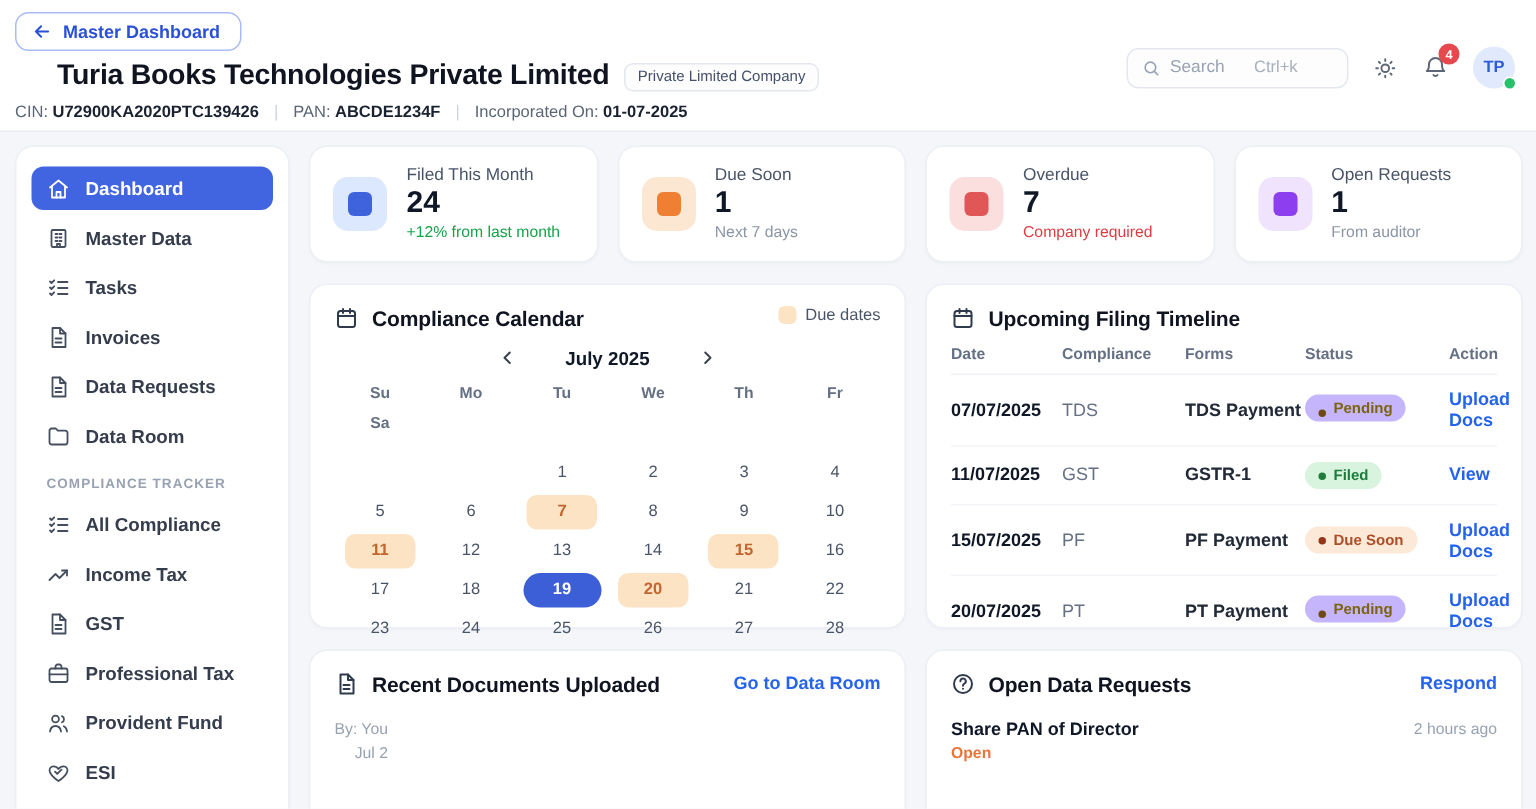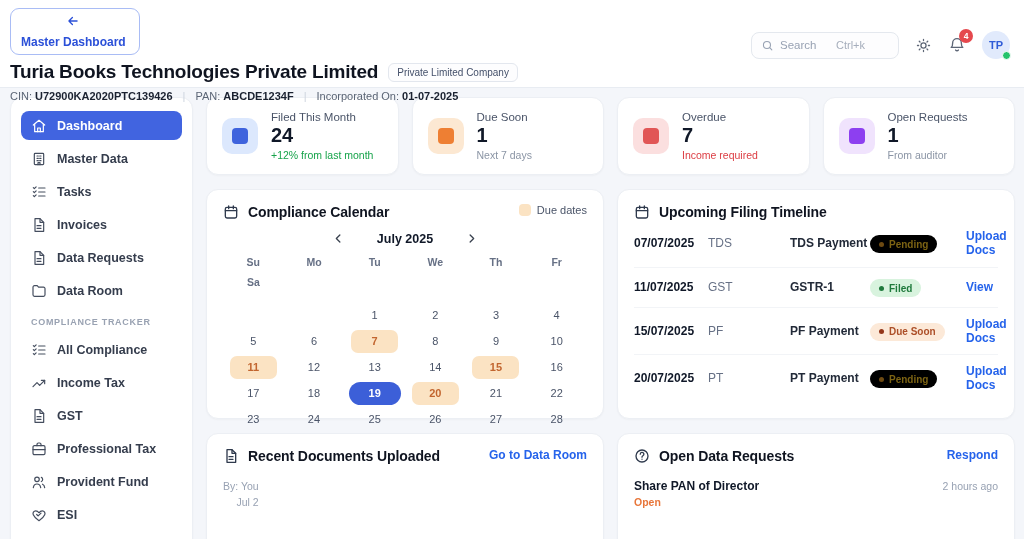--- a/index.html
+++ b/index.html
@@ -6,22 +6,22 @@
   html,body { width:1024px; height:539px; overflow:hidden; background:#f4f6fa;
     font-family:"Liberation Sans", sans-serif; -webkit-font-smoothing:antialiased; }
 
   svg { display:block; }
 
   
   .header { background:#fff; border-bottom:1px solid #e8ecf2; padding:8px 16px 10px 10px;
     position:relative; height:88px; }
   .back-btn { display:inline-flex; align-items:center; gap:7px; border:1px solid #a9bcf5;
     color:#2b50d8; background:#fff; border-radius:9px; padding:5px 13px 5px 10px;
-    font-size:12px; font-weight:bold; cursor:pointer;flex-direction:column; }
-  .title-row { display:flex; align-items:center; gap:10px; margin-top:6px; }
+    font-size:12px; font-weight:bold; cursor:pointer; }
+  .title-row { display:flex; align-items:center; gap:10px; margin-top:6px;margin-left:28px; }
   .company-title { font-size:19px; font-weight:bold; color:#0f1420; letter-spacing:-0.2px; }
   .type-badge { font-size:10px; color:#44506a; border:1px solid #e3e7ee; background:#fdfdfe;
     border-radius:6px; padding:3px 8px; font-weight:normal; }
   .meta-row { display:flex; align-items:center; gap:10px; margin-top:7px; font-size:11px; color:#5b6575; }
   .meta-row b { color:#1a2130; font-weight:bold; margin-left:3px; }
   .meta-sep { color:#cdd4de; }
   .header-right { position:absolute; right:14px; top:31px; display:flex; align-items:center; gap:16px; }
   .search-box { display:flex; align-items:center; gap:6px; width:148px; height:27px;
     border:1px solid #e4e8ee; border-radius:8px; background:#fdfdfe; padding:0 9px; color:#98a2b3; }
   .search-box input { border:none; outline:none; background:transparent; width:50px;
@@ -101,21 +101,21 @@
   .tl-row { padding:9px 0 9.5px; border-bottom:1px solid #f2f4f7; }
   .tl-row:last-child { border-bottom:none; }
   .tl-date { font-size:12px; font-weight:bold; color:#101828; }
   .tl-comp { font-size:12px; color:#667085; }
   .tl-form { font-size:12px; font-weight:bold; color:#222a38; }
   .tl-action { text-align:left; font-size:12px; font-weight:bold; color:#2563eb; cursor:pointer; }
   .th-action { text-align:right; }
   .badge { display:inline-flex; align-items:center; gap:5px; font-size:10px; font-weight:bold;
     border-radius:999px; padding:3.5px 9px; }
   .badge i { width:5px; height:5px; border-radius:999px; display:block; }
-  .badge.pending { background:#000000; color:#7c6313; } .badge.pending i { background:#6e4a12; }
+  .badge.pending { background:#c4b5fd; color:#7c6313;align-items:flex-end; } .badge.pending i { background:#6e4a12; }
   .badge.filed { background:#d8f3de; color:#1f7a3c; } .badge.filed i { background:#1f7a3c; }
   .badge.due-soon { background:#fce9d8; color:#ac4f28; } .badge.due-soon i { background:#93361a; }
 
   
   .list-item { display:flex; justify-content:space-between; margin-top:15px; }
   .li-name { font-size:12px; font-weight:bold; color:#101828; }
   .li-sub { font-size:10.5px; color:#667085; margin-top:3px; }
   .li-sub.open { color:#e8763a; font-weight:bold; }
   .li-right { text-align:right; font-size:10.5px; color:#98a2b3; line-height:1.5; }
 </style>
@@ -322,21 +322,21 @@
             <div class="stat-sub">Next 7 days</div>
           </div>
         </div>
         <div class="card stat-card">
           <span class="stat-ic" style="background:#fbdfdf">
             <i style="background:#e15656"></i>
           </span>
           <div>
             <div class="stat-label">Overdue</div>
             <div class="stat-value">7</div>
-            <div class="stat-sub red">Income required</div>
+            <div class="stat-sub red">Company required</div>
           </div>
         </div>
         <div class="card stat-card">
           <span class="stat-ic" style="background:#f0e3fd">
             <i style="background:#8d3ff0"></i>
           </span>
           <div>
             <div class="stat-label">Open Requests</div>
             <div class="stat-value">1</div>
             <div class="stat-sub">From auditor</div>
@@ -495,20 +495,27 @@
       <div class="card half-card mid-card" style="overflow:hidden;">
         <div class="card-head">
           <span class="h-icon">
             <svg width="16" height="16" viewBox="0 0 24 24" fill="none" stroke="currentColor" stroke-width="2" stroke-linecap="round">
                 <rect x="3.5" y="5" width="17" height="16" rx="2.5"></rect>
                 <path d="M3.5 10h17M8.5 3v4M15.5 3v4"></path>
               </svg>
           </span>
           <span class="card-title">Upcoming Filing Timeline</span>
         </div>
+        <div class="tl-grid tl-head">
+          <span>Date</span>
+          <span>Compliance</span>
+          <span>Forms</span>
+          <span>Status</span>
+          <span class="th-action">Action</span>
+        </div>
         <div id="tl-rows">
             <div class="tl-grid tl-row">
               <span class="tl-date">07/07/2025</span>
               <span class="tl-comp">TDS</span>
               <span class="tl-form">TDS Payment</span>
               <span><span class="badge pending"><i></i>Pending</span></span>
               <span class="tl-action">Upload Docs</span>
             </div>
             <div class="tl-grid tl-row">
               <span class="tl-date">11/07/2025</span>

